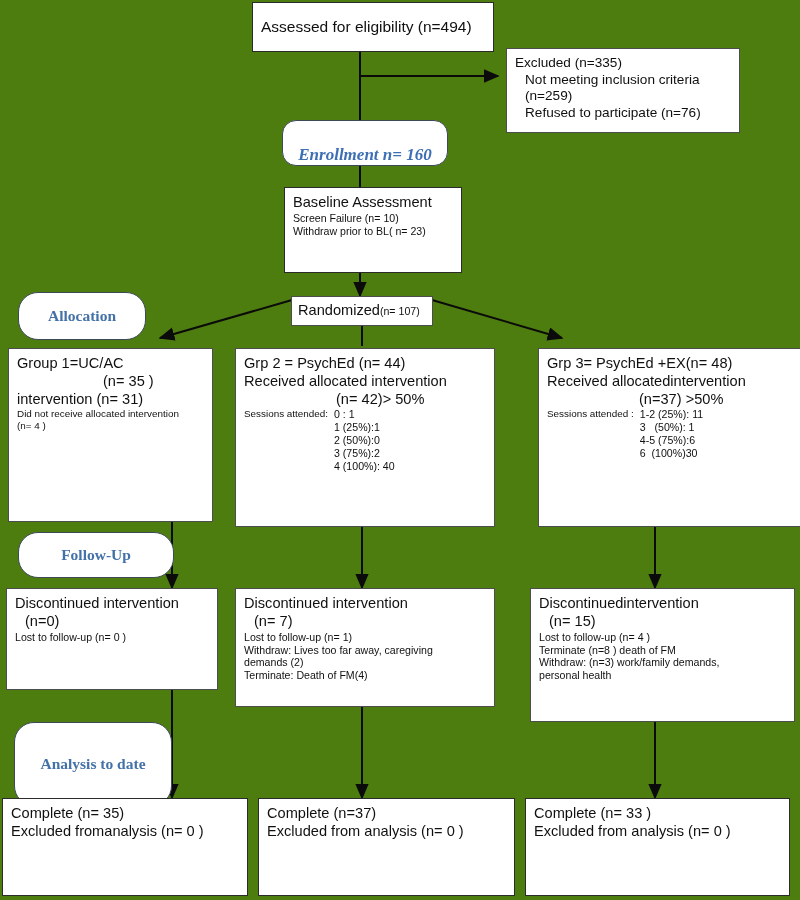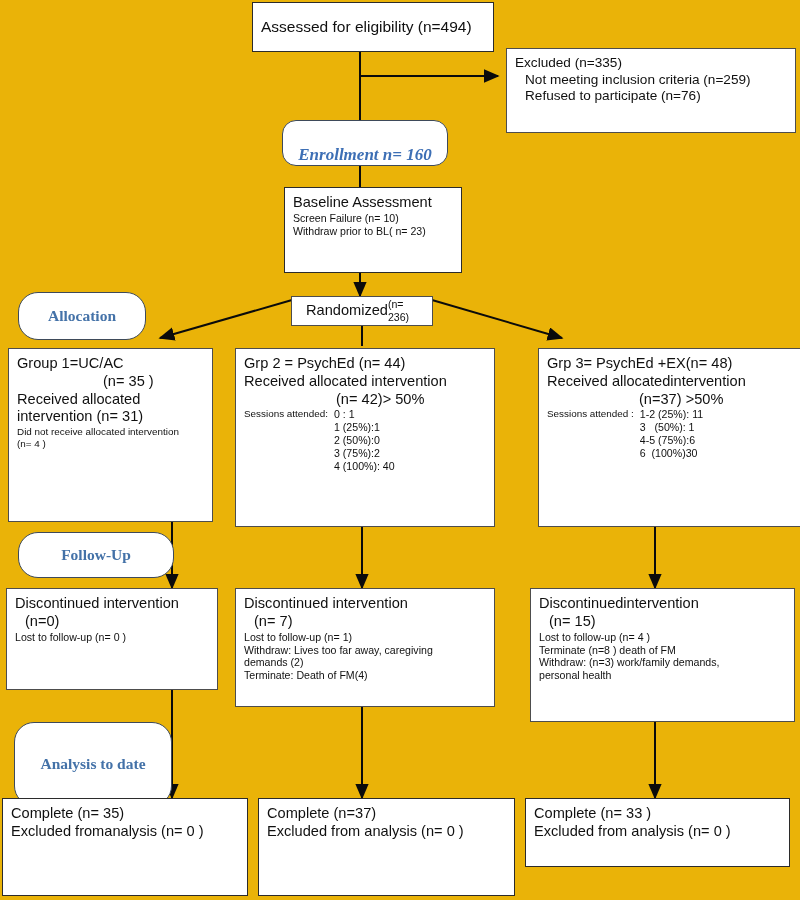--- a/index.html
+++ b/index.html
@@ -9,21 +9,21 @@
   }
   body {
     font-family: "Liberation Sans", sans-serif;
     color: #101010;
   }
   #diagram {
     position: relative;
     width: 800px;
     height: 900px;
     overflow: hidden;
-    background: #eab308;
+    background: #4d7c0f;
   }
   .box {
     position: absolute;
     box-sizing: border-box;
     border: 1.4px solid #4d4d4d;
     background: #ffffff;
     padding: 6px 8px;
     line-height: 1.22;
   }
   .box.dark { border-color: #2b2b2b; }
@@ -111,49 +111,48 @@
 
     <line x1="362" y1="707" x2="362" y2="798" stroke="#0b0b0b" stroke-width="2" marker-end="url(#ah)"></line>
 
     <line x1="655" y1="722" x2="655" y2="798" stroke="#0b0b0b" stroke-width="2" marker-end="url(#ah)"></line>
   </svg>
 
   <div class="box dark t16" style="left:252px; top:2px; width:242px; height:50px; display:flex; align-items:center;">
     <span>Assessed for eligibility (n=494)</span>
   </div>
 
-  <div class="box t14" style="left:506px; top:48px; width:290px; height:85px;">
+  <div class="box t14" style="left:506px; top:48px; width:234px; height:85px;">
     <div>Excluded  (n=335)</div>
     <div class="indent">Not meeting inclusion criteria (n=259)</div>
     <div class="indent">Refused to participate (n=76)</div>
   </div>
 
   <div class="enroll" style="left:282px; top:120px; width:166px; height:46px;align-items:flex-end;">
     <span>Enrollment n= 160</span>
   </div>
 
   <div class="box dark" style="left:284px; top:187px; width:178px; height:86px;">
     <div class="t15">Baseline Assessment</div>
     <div class="t11">Screen Failure (n= 10)</div>
     <div class="t11">Withdraw prior to BL( n= 23)</div>
   </div>
 
   <div class="lbl" style="left:18px; top:292px; width:128px; height:48px; font-size:15.5px;">
     <span>Allocation</span>
   </div>
 
-  <div class="box" style="left:291px; top:296px; width:142px; height:30px; display:flex; align-items:center; padding:2px 14px;">
+  <div class="box" style="left:291px; top:296px; width:142px; height:30px; display:flex; align-items:center; padding:2px 6px;">
     <span class="t15">Randomized</span>
-      <span class="t11">(n= 236)</span>
+      <span class="t11">(n= 107)</span>
   </div>
 
   <div class="box" style="left:8px; top:348px; width:205px; height:174px;">
     <div class="t15">Group 1=UC/AC</div>
     <div class="t15 ind3">(n= 35 )</div>
-    <div class="t15">Received allocated</div>
     <div class="t15">intervention (n= 31)</div>
     <div class="t10">Did not receive allocated intervention</div>
     <div class="t10">(n= 4 )</div>
   </div>
 
   <div class="box" style="left:235px; top:348px; width:260px; height:179px;">
     <div class="t15">Grp 2 = PsychEd (n= 44)</div>
     <div class="t15">Received allocated intervention</div>
     <div class="t15 ind4">(n= 42)&gt; 50%</div>
     <div class="sess">
@@ -218,18 +217,18 @@
   <div class="box dark" style="left:2px; top:798px; width:246px; height:98px;">
     <div class="t15">Complete  (n= 35)</div>
     <div class="t15">Excluded fromanalysis  (n=  0 )</div>
   </div>
 
   <div class="box dark" style="left:258px; top:798px; width:257px; height:98px;">
     <div class="t15">Complete  (n=37)</div>
     <div class="t15">Excluded from analysis  (n=  0 )</div>
   </div>
 
-  <div class="box dark" style="left:525px; top:798px; width:265px; height:69px;">
+  <div class="box dark" style="left:525px; top:798px; width:265px; height:98px;">
     <div class="t15">Complete  (n= 33 )</div>
     <div class="t15">Excluded from analysis  (n=  0 )</div>
   </div>
 
 </div>
 
 </body></html>

